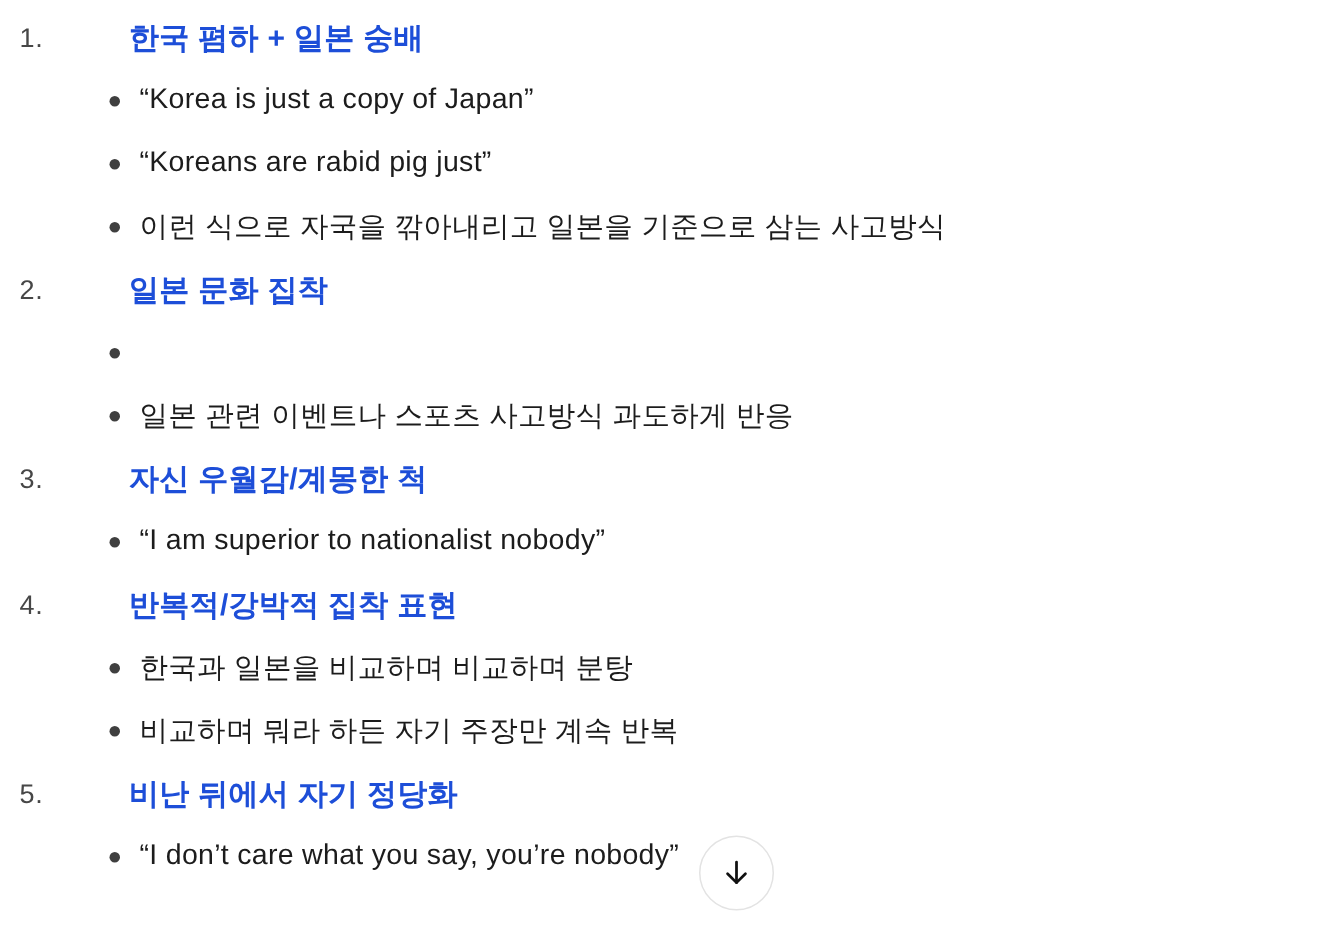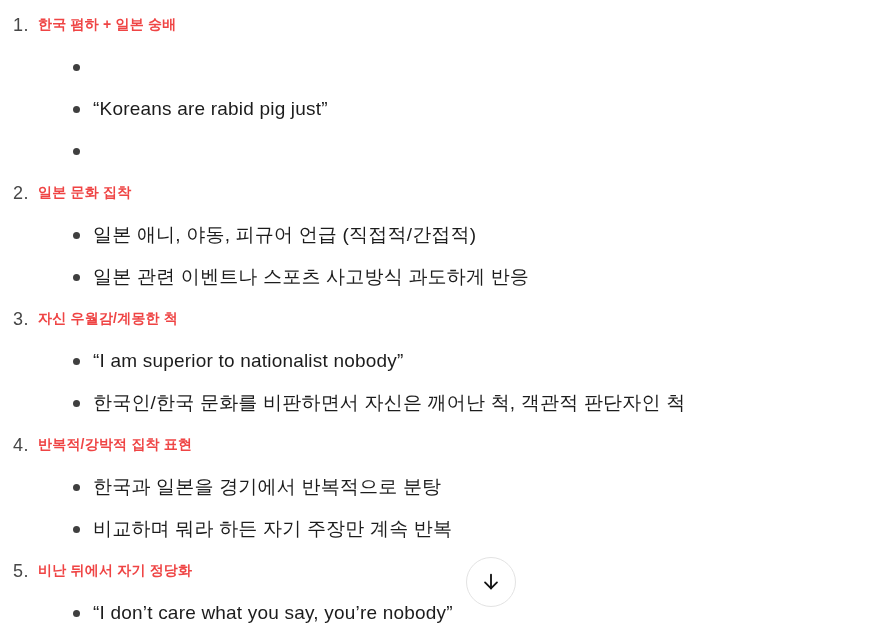--- a/index.html
+++ b/index.html
@@ -30,24 +30,25 @@
   .row.heading-row .num {
     flex: none;
     width: 25px;
     margin-left: 13px;
     font-size: 18px;
     font-weight: 400;
     color: #474747;
     letter-spacing: 0.5px;
   }
   .row.heading-row .title {
-    font-size: 14px;
+    font-size: 20px;
     font-weight: 700;
-    color: #ef4444;
+    color: #1d4ed8;
     letter-spacing: 0.2px;
+    margin-left: 48px;
   }
   .row.bullet-row {
     padding-left: 73px;
   }
   .row.bullet-row .dot {
     flex: none;
     width: 7px;
     height: 7px;
     border-radius: 50%;
     background: #3f3f3f;
@@ -83,59 +84,56 @@
 </head>
 <body>
 
 <div class="list-container" id="list-root">
     <div class="row heading-row">
       <span class="num">1.</span>
       <span class="title">한국 폄하 + 일본 숭배</span>
     </div>
     <div class="row bullet-row">
       <span class="dot"></span>
+      <span class="btext">“Korea is just a copy of Japan”</span>
     </div>
     <div class="row bullet-row">
       <span class="dot"></span>
       <span class="btext">“Koreans are rabid pig just”</span>
     </div>
     <div class="row bullet-row">
       <span class="dot"></span>
+      <span class="btext">이런 식으로 자국을 깎아내리고 일본을 기준으로 삼는 사고방식</span>
     </div>
     <div class="row heading-row">
       <span class="num">2.</span>
       <span class="title">일본 문화 집착</span>
     </div>
     <div class="row bullet-row">
       <span class="dot"></span>
-      <span class="btext">일본 애니, 야동, 피규어 언급 (직접적/간접적)</span>
     </div>
     <div class="row bullet-row">
       <span class="dot"></span>
       <span class="btext">일본 관련 이벤트나 스포츠 사고방식 과도하게 반응</span>
     </div>
     <div class="row heading-row">
       <span class="num">3.</span>
       <span class="title">자신 우월감/계몽한 척</span>
     </div>
     <div class="row bullet-row">
       <span class="dot"></span>
       <span class="btext">“I am superior to nationalist nobody”</span>
     </div>
-    <div class="row bullet-row">
-      <span class="dot"></span>
-      <span class="btext">한국인/한국 문화를 비판하면서 자신은 깨어난 척, 객관적 판단자인 척</span>
-    </div>
     <div class="row heading-row">
       <span class="num">4.</span>
       <span class="title">반복적/강박적 집착 표현</span>
     </div>
     <div class="row bullet-row">
       <span class="dot"></span>
-      <span class="btext">한국과 일본을 경기에서 반복적으로 분탕</span>
+      <span class="btext">한국과 일본을 비교하며 비교하며 분탕</span>
     </div>
     <div class="row bullet-row">
       <span class="dot"></span>
       <span class="btext">비교하며 뭐라 하든 자기 주장만 계속 반복</span>
     </div>
     <div class="row heading-row">
       <span class="num">5.</span>
       <span class="title">비난 뒤에서 자기 정당화</span>
     </div>
     <div class="row bullet-row">

